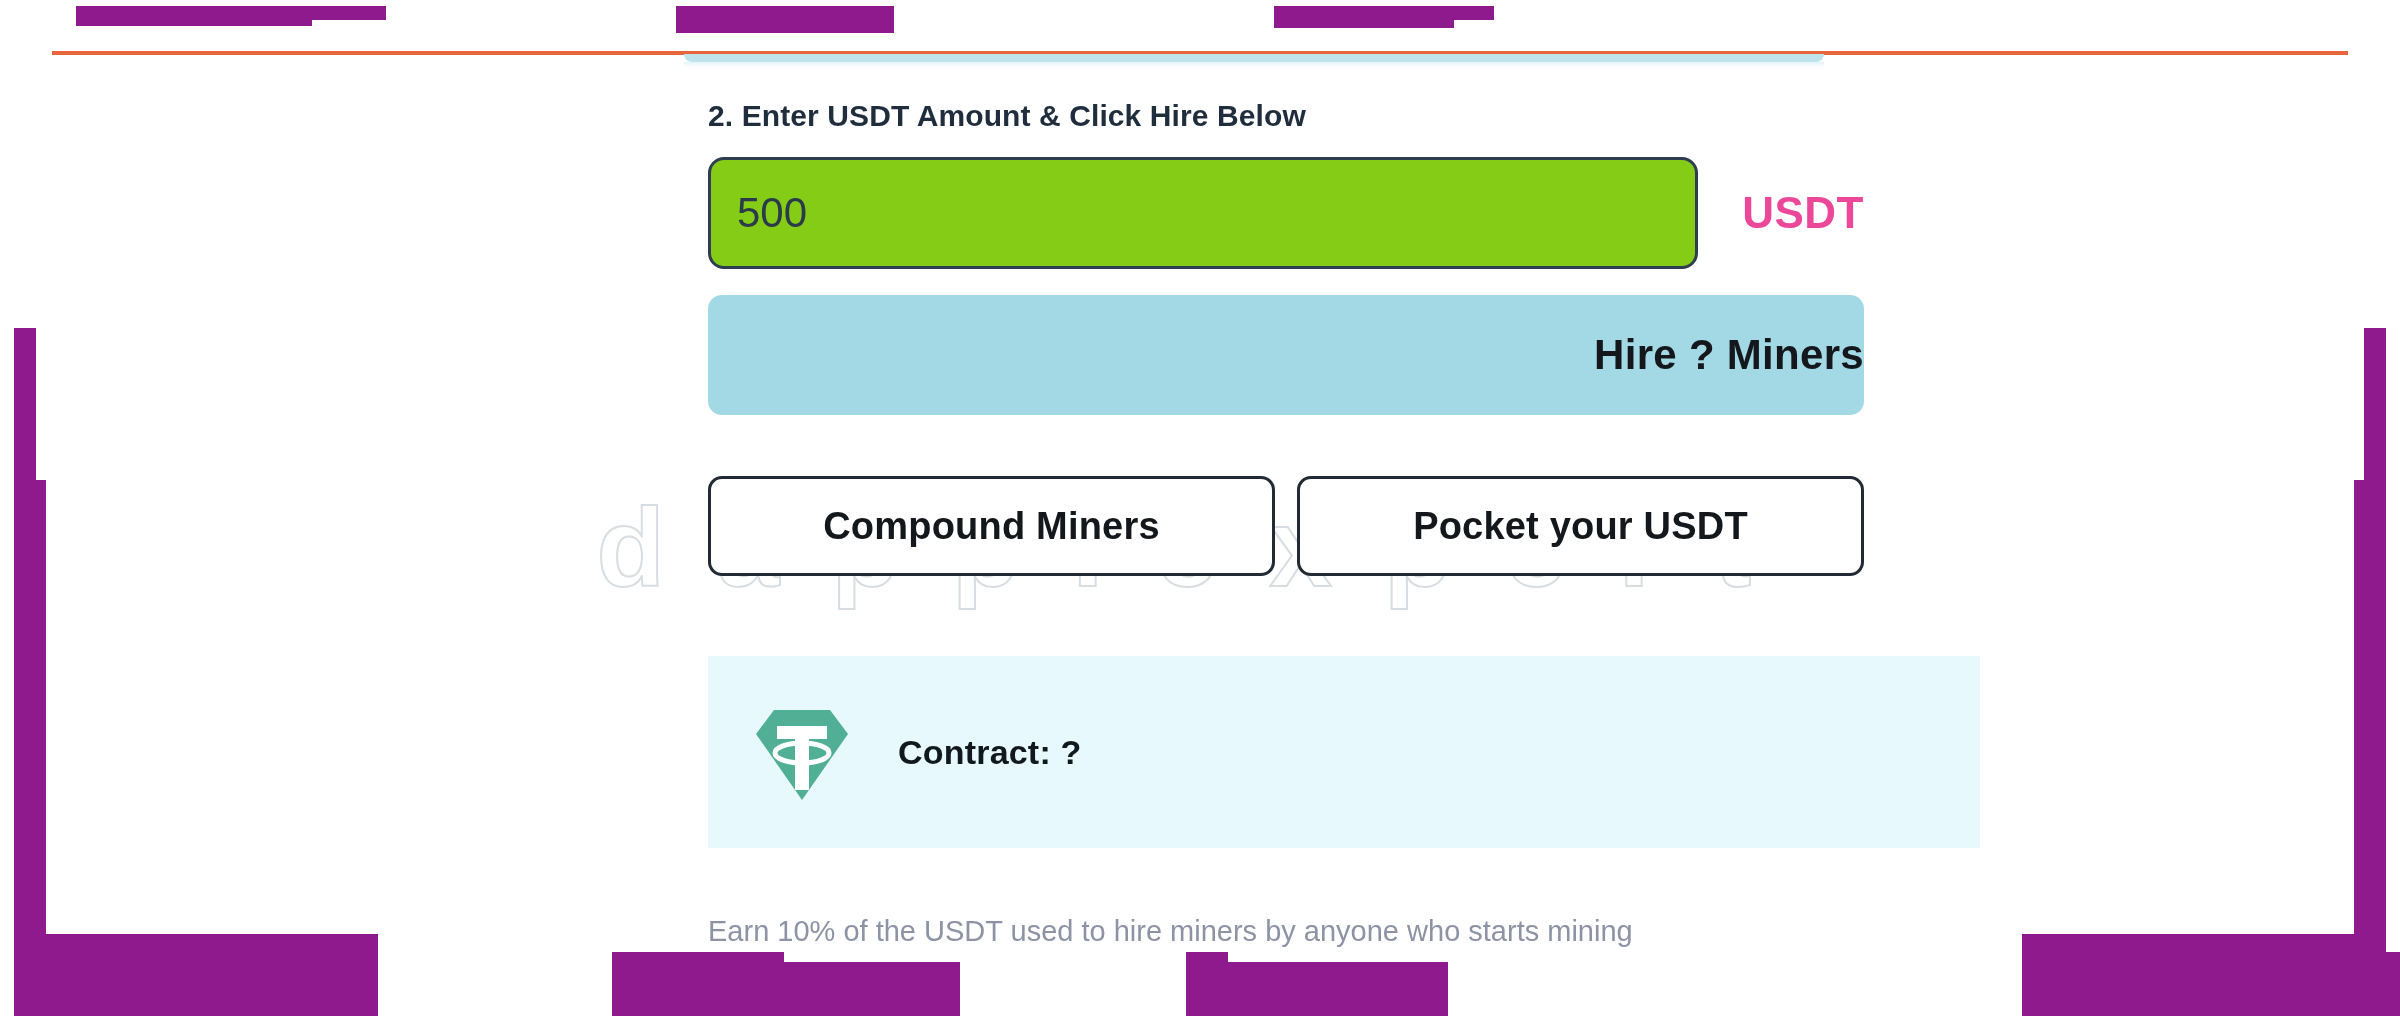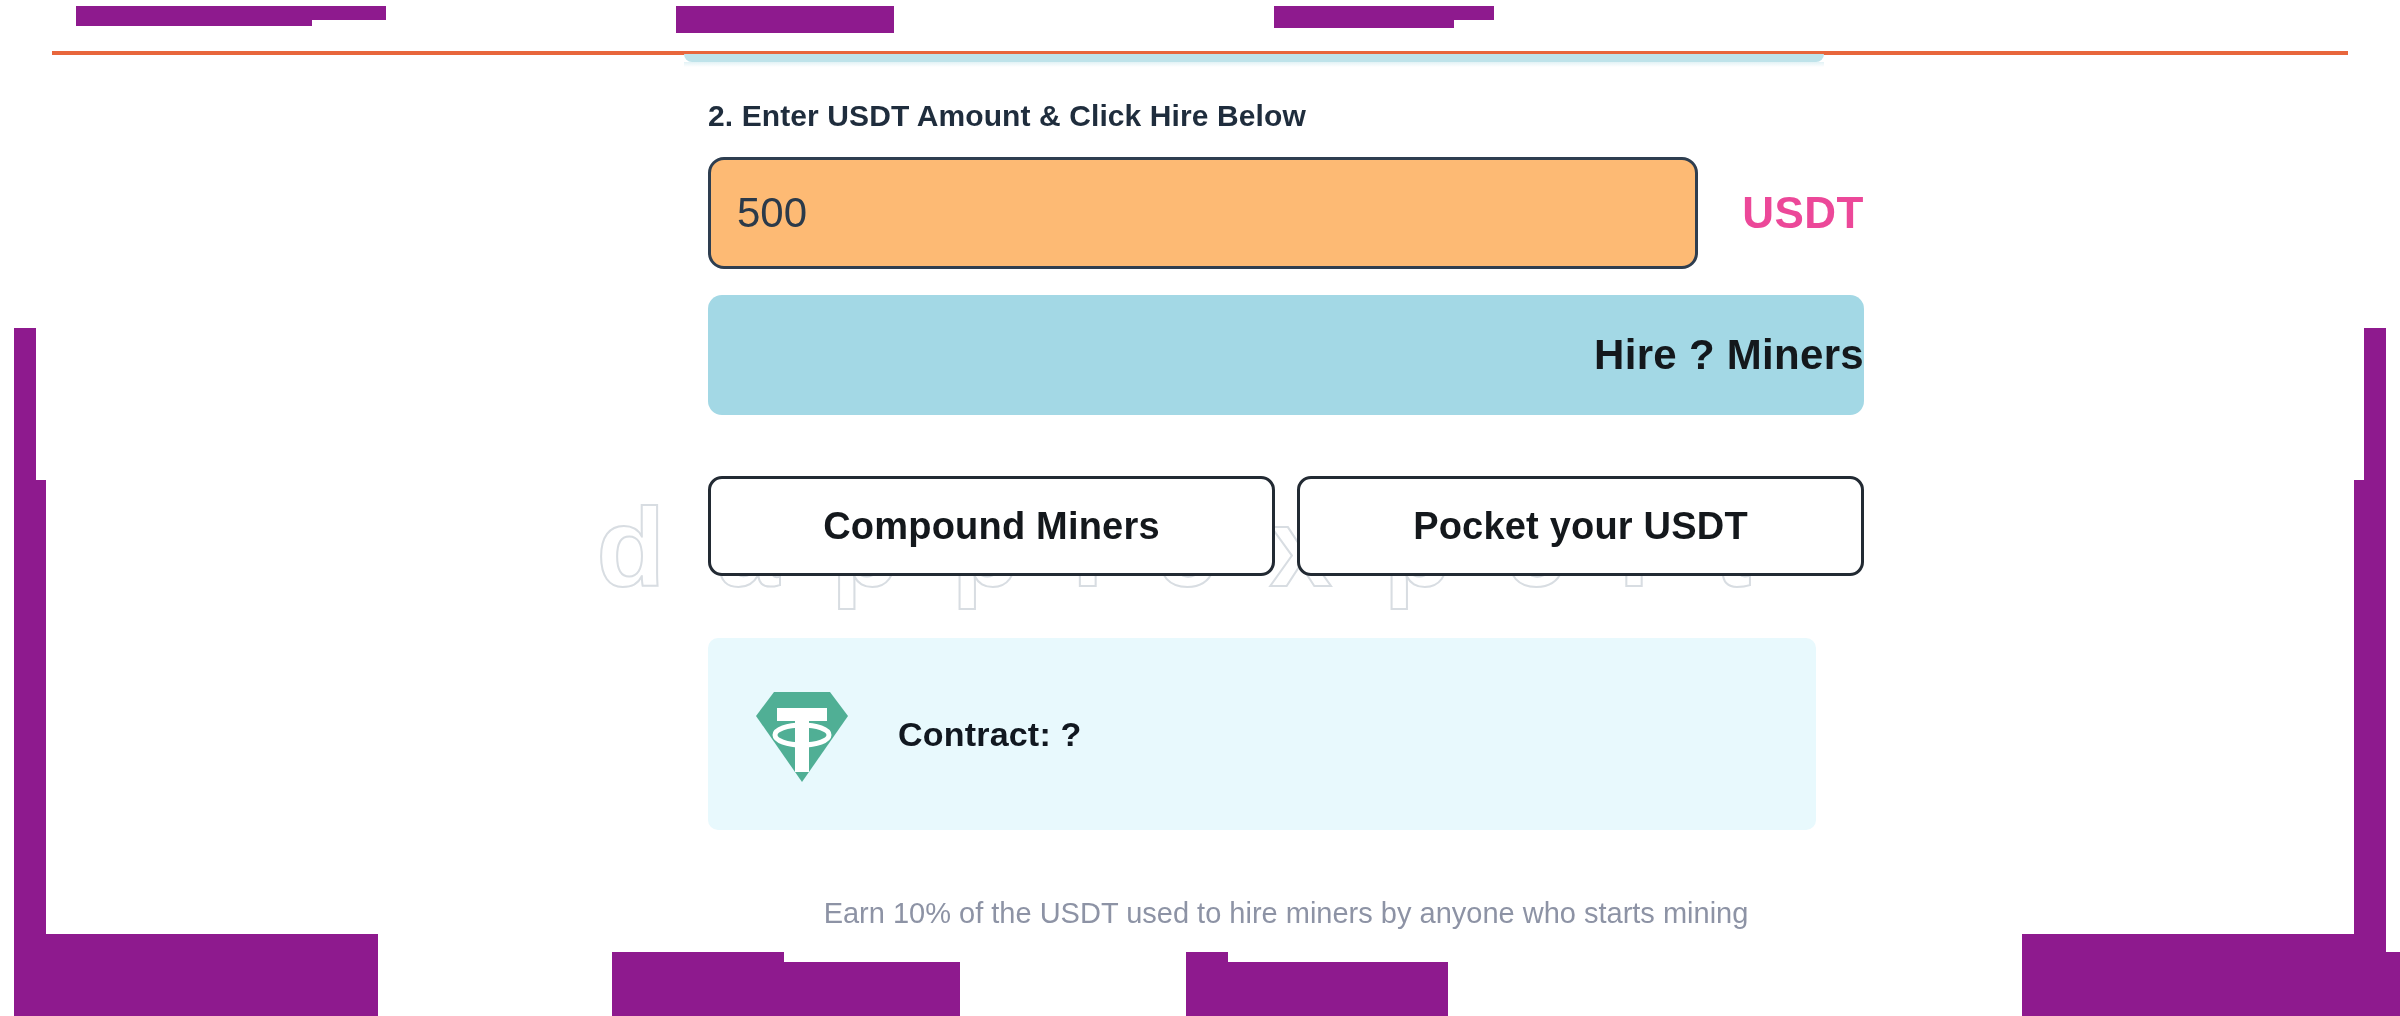--- a/index.html
+++ b/index.html
@@ -94,21 +94,21 @@
     align-items: center;
     margin-top: 24px;
     gap: 0;
   }
 
   .amount-input {
     width: 993px;
     height: 112px;
     border: 3px solid #2e3e50;
     border-radius: 16px;
-    background: #fdba74;
+    background: #84cc16;
     font-family: "Liberation Sans", sans-serif;
     font-size: 42px;
     font-weight: 400;
     color: #2b3a4a;
     padding: 0 26px;
     outline: none;
   }
 
   .usdt-label {
     margin-left: 44px;
@@ -152,46 +152,45 @@
     font-size: 38px;
     font-weight: 700;
     color: #14181c;
     cursor: pointer;
     letter-spacing: .2px;
   }
 
   .contract-card {
     display: flex;
     align-items: center;
-    width: 1108px;
+    width: 1272px;
     height: 192px;
-    margin-top: 62px;
+    margin-top: 80px;
     background: #e8f9fd;
-    border-radius: 10px;
+    border-radius: 0;
     padding: 0 38px;
   }
 
   .tether-logo {
     width: 112px;
     height: 112px;
     flex: 0 0 112px;
     margin-right: 40px;
   }
 
   .contract-text {
     font-size: 34px;
     font-weight: 700;
     color: #111820;
     letter-spacing: .2px;
   }
 
   .referral-note {
     width: 1156px;
     margin-top: 64px;
-    text-align: center;
     font-size: 29px;
     line-height: 1.32;
     color: #8d93a5;
     font-weight: 400;
   }
 </style>
 </head>
 <body>
 
 <div id="root">

